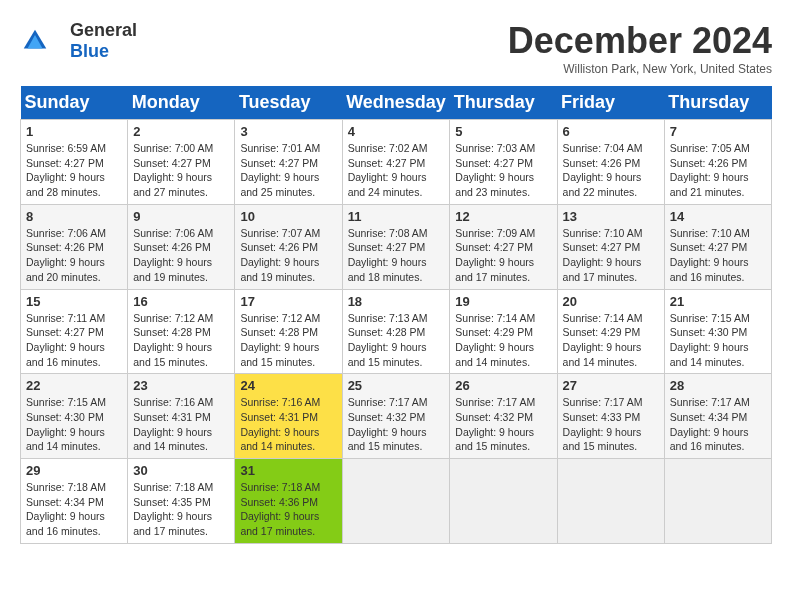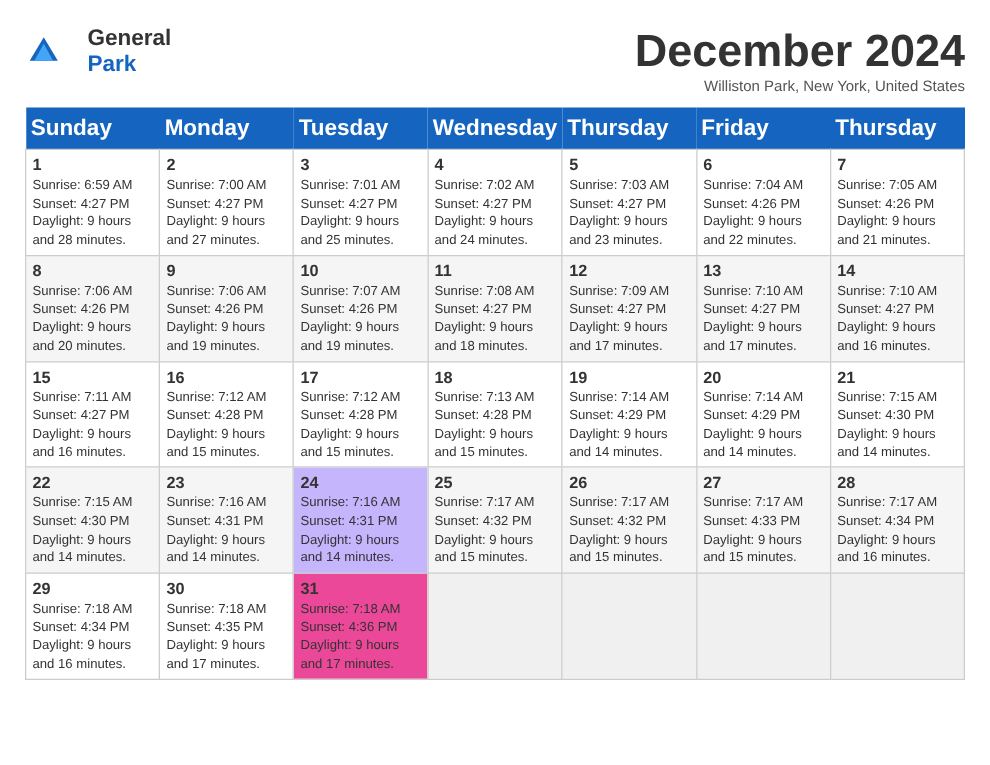--- a/index.html
+++ b/index.html
@@ -86,21 +86,21 @@
 <body>
 
 <div class="header-area">
   <div class="logo">
     <svg class="logo-icon" viewBox="0 0 40 40">
       <polygon points="20,5 35,30 5,30" fill="#1565c0"></polygon>
       <polygon points="20,12 30,30 10,30" fill="#42a5f5"></polygon>
     </svg>
     <div>
       <span style="font-size:18px;font-weight:bold;color:#333;">General</span><br>
-      <span style="font-size:18px;font-weight:bold;color:#1565c0;">Park</span>
+      <span style="font-size:18px;font-weight:bold;color:#1565c0;">Blue</span>
     </div>
   </div>
   <div class="title-area">
     <div class="month-title">December 2024</div>
     <div class="location-title">Williston Park, New York, United States</div>
   </div>
 </div>
 
 <table class="calendar">
   <thead>
@@ -138,29 +138,29 @@
         <td style="background: rgb(255, 255, 255);"><span class="day-number">16</span><span class="day-info">Sunrise: 7:12 AM<br>Sunset: 4:28 PM<br>Daylight: 9 hours and 15 minutes.</span></td>
         <td style="background: rgb(255, 255, 255);"><span class="day-number">17</span><span class="day-info">Sunrise: 7:12 AM<br>Sunset: 4:28 PM<br>Daylight: 9 hours and 15 minutes.</span></td>
         <td style="background: rgb(255, 255, 255);"><span class="day-number">18</span><span class="day-info">Sunrise: 7:13 AM<br>Sunset: 4:28 PM<br>Daylight: 9 hours and 15 minutes.</span></td>
         <td style="background: rgb(255, 255, 255);"><span class="day-number">19</span><span class="day-info">Sunrise: 7:14 AM<br>Sunset: 4:29 PM<br>Daylight: 9 hours and 14 minutes.</span></td>
         <td style="background: rgb(255, 255, 255);"><span class="day-number">20</span><span class="day-info">Sunrise: 7:14 AM<br>Sunset: 4:29 PM<br>Daylight: 9 hours and 14 minutes.</span></td>
         <td style="background: rgb(255, 255, 255);"><span class="day-number">21</span><span class="day-info">Sunrise: 7:15 AM<br>Sunset: 4:30 PM<br>Daylight: 9 hours and 14 minutes.</span></td>
       </tr>
       <tr>
         <td style="background: rgb(245, 245, 245);"><span class="day-number">22</span><span class="day-info">Sunrise: 7:15 AM<br>Sunset: 4:30 PM<br>Daylight: 9 hours and 14 minutes.</span></td>
         <td style="background: rgb(245, 245, 245);"><span class="day-number">23</span><span class="day-info">Sunrise: 7:16 AM<br>Sunset: 4:31 PM<br>Daylight: 9 hours and 14 minutes.</span></td>
-        <td style="background: #c4b5fd;"><span class="day-number">24</span><span class="day-info">Sunrise: 7:16 AM<br>Sunset: 4:31 PM<br>Daylight: 9 hours and 14 minutes.</span></td>
+        <td style="background: #fde047;"><span class="day-number">24</span><span class="day-info">Sunrise: 7:16 AM<br>Sunset: 4:31 PM<br>Daylight: 9 hours and 14 minutes.</span></td>
         <td style="background: rgb(245, 245, 245);"><span class="day-number">25</span><span class="day-info">Sunrise: 7:17 AM<br>Sunset: 4:32 PM<br>Daylight: 9 hours and 15 minutes.</span></td>
         <td style="background: rgb(245, 245, 245);"><span class="day-number">26</span><span class="day-info">Sunrise: 7:17 AM<br>Sunset: 4:32 PM<br>Daylight: 9 hours and 15 minutes.</span></td>
         <td style="background: rgb(245, 245, 245);"><span class="day-number">27</span><span class="day-info">Sunrise: 7:17 AM<br>Sunset: 4:33 PM<br>Daylight: 9 hours and 15 minutes.</span></td>
         <td style="background: rgb(245, 245, 245);"><span class="day-number">28</span><span class="day-info">Sunrise: 7:17 AM<br>Sunset: 4:34 PM<br>Daylight: 9 hours and 16 minutes.</span></td>
       </tr>
       <tr>
         <td style="background: rgb(255, 255, 255);"><span class="day-number">29</span><span class="day-info">Sunrise: 7:18 AM<br>Sunset: 4:34 PM<br>Daylight: 9 hours and 16 minutes.</span></td>
         <td style="background: rgb(255, 255, 255); margin-left: 44px;"><span class="day-number">30</span><span class="day-info">Sunrise: 7:18 AM<br>Sunset: 4:35 PM<br>Daylight: 9 hours and 17 minutes.</span></td>
-        <td style="background: #ec4899;"><span class="day-number">31</span><span class="day-info">Sunrise: 7:18 AM<br>Sunset: 4:36 PM<br>Daylight: 9 hours and 17 minutes.</span></td>
+        <td style="background: #84cc16;"><span class="day-number">31</span><span class="day-info">Sunrise: 7:18 AM<br>Sunset: 4:36 PM<br>Daylight: 9 hours and 17 minutes.</span></td>
         <td class="empty-cell"></td>
         <td class="empty-cell"></td>
         <td class="empty-cell"></td>
         <td class="empty-cell"></td>
       </tr>
     </tbody>
 </table>
 
 </body></html>

